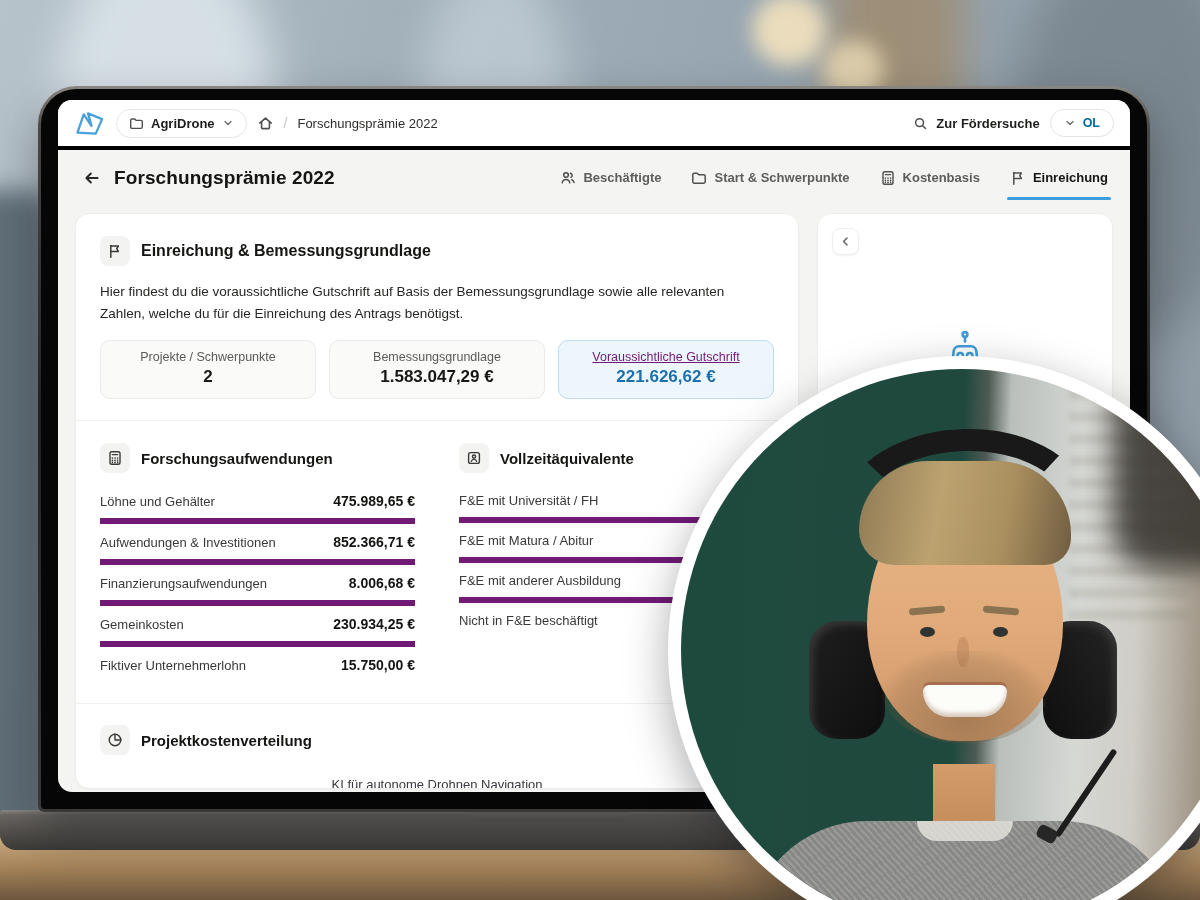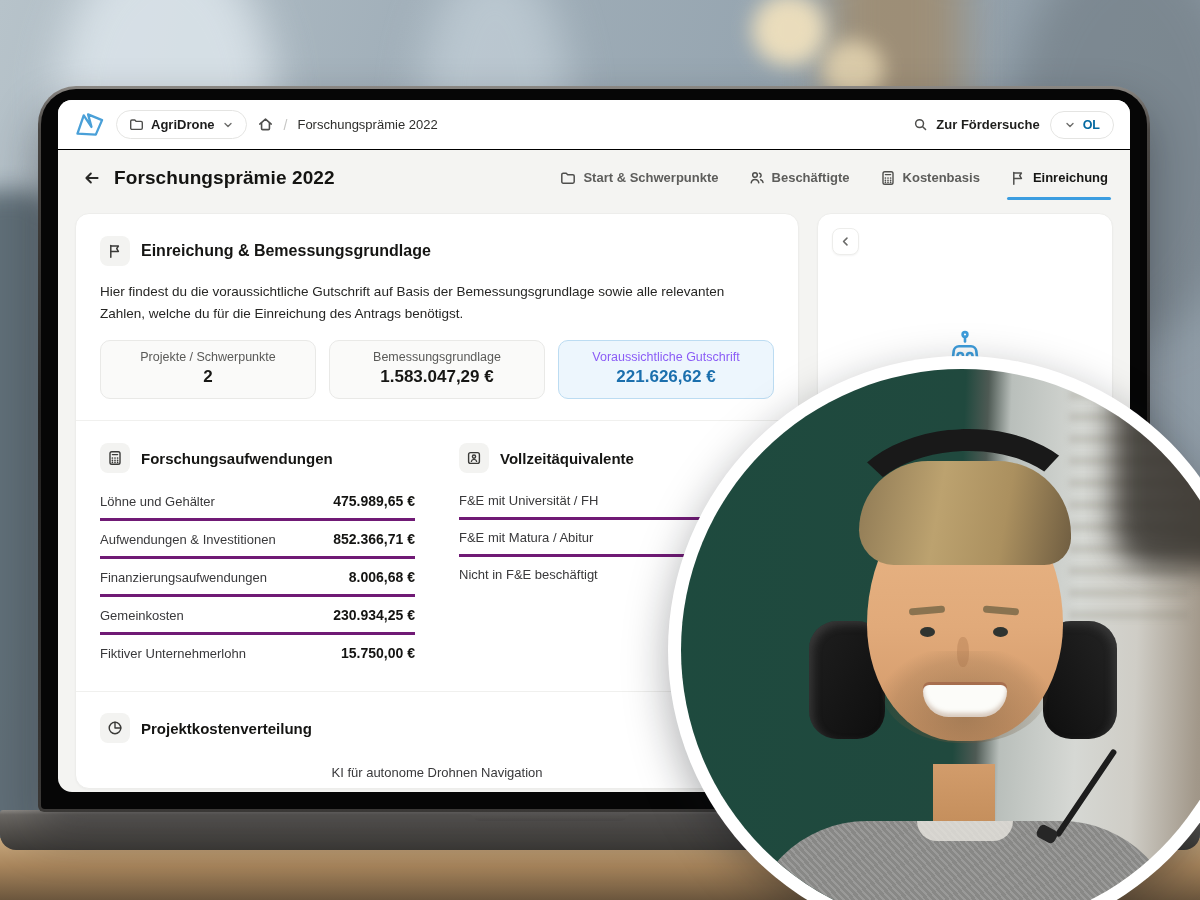--- a/index.html
+++ b/index.html
@@ -21,21 +21,21 @@
   .desk { position:absolute; left:0; bottom:0; width:1200px; height:62px; background:linear-gradient(180deg,#c9aa80 0%,#a8855c 45%,#6b563d 100%); }
 
   
   .laptop-base { position:absolute; left:0; top:810px; width:1200px; height:40px; background:linear-gradient(180deg,#8d8a86 0%,#6b6864 12%,#55524e 50%,#3c3a37 100%); border-radius:3px 3px 16px 16px; }
   .base-notch { position:absolute; left:470px; top:0; width:160px; height:11px; background:linear-gradient(180deg,#7e7b77,#5c5955); border-radius:0 0 22px 22px; }
   .laptop { position:absolute; left:38px; top:86px; width:1112px; height:726px; border-radius:38px 38px 6px 6px; background:linear-gradient(180deg,#8a8783 0%,#4a4744 6%,#232120 45%,#3a3836 100%); padding:3px; box-shadow:0 22px 46px rgba(20,22,26,.38); }
   .bezel { width:100%; height:100%; background:#060606; border-radius:35px 35px 4px 4px; padding:11px 17px 17px; }
   .screen { width:100%; height:100%; background:#f4f4f2; border-radius:14px; overflow:hidden; display:flex; flex-direction:column; }
 
   
-  .topbar { height:50px; flex:none; background:#fff; border-bottom:1px solid #000000; display:flex; align-items:center; gap:10px; padding:12px 16px; }
+  .topbar { height:50px; flex:none; background:#fff; border-bottom:4px solid #000000; display:flex; align-items:center; gap:10px; padding:12px 16px; }
   .logo-svg { color:#4aa0d8; display:block; }
   .pill { display:flex; align-items:center; gap:7px; border:1px solid #e4e4e2; border-radius:18px; padding:6px 12px; background:#fff; cursor:pointer; }
   .pill-label { font-size:13px; font-weight:700; color:#1c1c1c; }
   .icon-btn { display:flex; align-items:center; justify-content:center; color:#4f4f4d; }
   .crumb-sep { color:#c6c6c4; font-size:14px; }
   .crumb-current { font-size:13px; color:#2e2e2c; }
   .topbar-spacer { flex:1; }
   .search-link { display:flex; align-items:center; gap:8px; color:#1f1f1d; cursor:pointer; }
   .search-label { font-size:13px; font-weight:600; }
   .user-pill { display:flex; align-items:center; gap:7px; border:1px solid #e4e4e2; border-radius:17px; padding:6px 13px; cursor:pointer; }
@@ -61,29 +61,29 @@
   .sec-icon { width:30px; height:30px; flex:none; border-radius:8px; background:#f3f3f1; display:flex; align-items:center; justify-content:center; color:#3a3a38; }
   .sec-title { font-size:16px; font-weight:700; color:#151513; }
   .sub-title { font-size:15px; font-weight:700; color:#151513; }
   .desc { margin-top:15px; font-size:13.5px; line-height:1.6; color:#262624; max-width:648px; }
 
   .stats { display:flex; gap:13px; margin-top:16px; }
   .stat { flex:1; border:1px solid #e9e9e7; background:#fafaf9; border-radius:10px; text-align:center; padding:9px 4px 11px; }
   .stat-label { font-size:12.5px; color:#5a5a58; }
   .stat-value { margin-top:3px; font-size:17px; font-weight:700; color:#171715; }
   .stat.highlight { background:#edf6fd; border-color:#bcdcf2; }
-  .stat.highlight .stat-label { color:#8b5cf6; }
+  .stat.highlight .stat-label { color:#701a75;text-decoration:underline; }
   .stat.highlight .stat-value { color:#1b6fad; }
 
   .card-divider { height:1px; background:#f0f0ee; margin:21px -24px; }
 
   .cols { display:flex; gap:44px;text-align:right; }
   .col { flex:1; min-width:0; }
   .col-head { display:flex; align-items:center; gap:11px; margin:1px 0 10px; }
-  .row { display:flex; justify-content:space-between; align-items:center; gap:10px; padding:10px 0 9px; border-bottom:3px solid #701a75; }
+  .row { display:flex; justify-content:space-between; align-items:center; gap:10px; padding:10px 0 9px; border-bottom:6px solid #701a75; }
   .row:last-child { border-bottom:0; }
   .row.keepline { border-bottom:1px solid #f1f1ef;flex-direction:column; }
   .row-label { font-size:13px; color:#39393b; }
   .row-value { font-size:14px; font-weight:700; color:#141412; white-space:nowrap; }
 
   .proj-section { margin-top:1px; }
   .proj-rows { margin-top:12px; }
 
   
   .collapse-btn { position:absolute; left:14px; top:14px; width:27px; height:27px; border:1px solid #ededeb; border-radius:8px; background:#fff; box-shadow:0 1px 2px rgba(0,0,0,.05); display:flex; align-items:center; justify-content:center; color:#6a6a68; cursor:pointer; }
@@ -190,36 +190,36 @@
           <span class="back-btn">
             <svg width="18" height="18" viewBox="0 0 16 16" fill="none" stroke="currentColor" stroke-width="1.7" stroke-linecap="round" stroke-linejoin="round">
                 <path d="M13 8H3.4"></path>
                 <path d="M7 4 3 8l4 4"></path>
               </svg>
           </span>
           <h1 class="page-title">Forschungsprämie 2022</h1>
           <div class="tabs">
             <div class="tab">
               <span class="icon-btn">
-                <svg width="16" height="16" viewBox="0 0 16 16" fill="none" stroke="currentColor" stroke-width="1.5" stroke-linejoin="round">
-                    <path d="M1.8 4.6c0-.8.6-1.4 1.4-1.4h3l1.5 1.5h5.1c.8 0 1.4.6 1.4 1.4v5.7c0 .8-.6 1.4-1.4 1.4H3.2c-.8 0-1.4-.6-1.4-1.4V4.6z"></path>
-                  </svg>
-              </span>
-              <span>Start &amp; Schwerpunkte</span>
-            </div>
-            <div class="tab">
-              <span class="icon-btn">
                 <svg width="16" height="16" viewBox="0 0 16 16" fill="none" stroke="currentColor" stroke-width="1.5" stroke-linecap="round">
                     <circle cx="6" cy="5" r="2.3"></circle>
                     <path d="M2.2 12.8c.4-2.1 1.9-3.4 3.8-3.4s3.4 1.3 3.8 3.4"></path>
                     <path d="M10.4 3.2c1 .3 1.7 1.1 1.7 2.1 0 .8-.4 1.5-1 1.9"></path>
                     <path d="M11.7 9.7c1.3.5 2.1 1.5 2.3 2.8"></path>
                   </svg>
               </span>
               <span>Beschäftigte</span>
+            </div>
+            <div class="tab">
+              <span class="icon-btn">
+                <svg width="16" height="16" viewBox="0 0 16 16" fill="none" stroke="currentColor" stroke-width="1.5" stroke-linejoin="round">
+                    <path d="M1.8 4.6c0-.8.6-1.4 1.4-1.4h3l1.5 1.5h5.1c.8 0 1.4.6 1.4 1.4v5.7c0 .8-.6 1.4-1.4 1.4H3.2c-.8 0-1.4-.6-1.4-1.4V4.6z"></path>
+                  </svg>
+              </span>
+              <span>Start &amp; Schwerpunkte</span>
             </div>
             <div class="tab">
               <span class="icon-btn">
                 <svg width="16" height="16" viewBox="0 0 16 16" fill="none" stroke="currentColor" stroke-width="1.4" stroke-linejoin="round">
                     <rect x="3" y="1.8" width="10" height="12.4" rx="1.8"></rect>
                     <path d="M5.4 4.6h5.2" stroke-linecap="round"></path>
                     <path d="M5.4 8h.01M8 8h.01M10.6 8h.01M5.4 10.3h.01M8 10.3h.01M10.6 10.3h.01M5.4 12.3h.01M8 12.3h.01M10.6 12.3h.01" stroke-linecap="round" stroke-width="1.7"></path>
                   </svg>
               </span>
               <span>Kostenbasis</span>
@@ -310,20 +310,23 @@
                         <path d="M5.4 11.4c.3-1.3 1.3-2 2.6-2s2.3.7 2.6 2"></path>
                       </svg>
                   </span>
                   <span class="sub-title">Vollzeitäquivalente</span>
                 </div>
                 <div class="row">
                   <span class="row-label">F&amp;E mit Universität / FH</span>
                 </div>
                 <div class="row">
                   <span class="row-label">F&amp;E mit Matura / Abitur</span>
+                </div>
+                <div class="row">
+                  <span class="row-label">F&amp;E mit anderer Ausbildung</span>
                 </div>
                 <div class="row">
                   <span class="row-label">Nicht in F&amp;E beschäftigt</span>
                 </div>
               </div>
             </div>
 
             <div class="card-divider"></div>
 
             <div class="proj-section">

